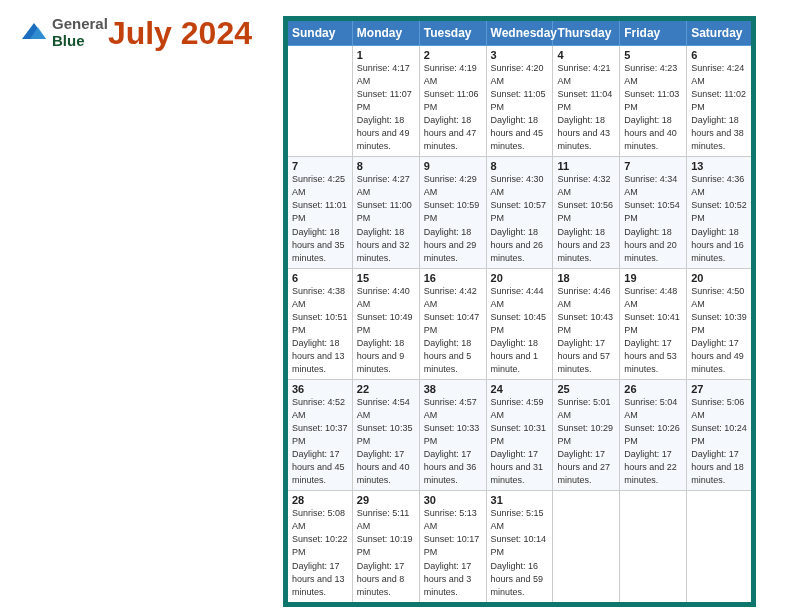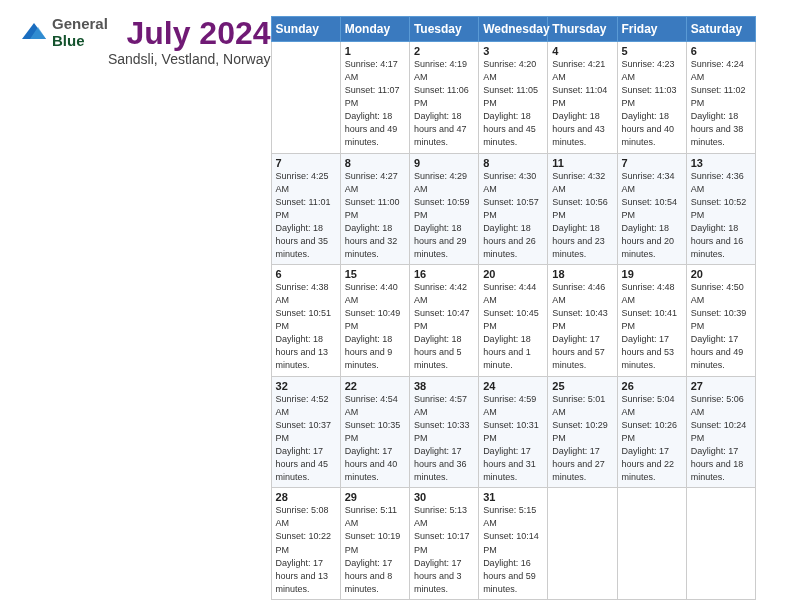--- a/index.html
+++ b/index.html
@@ -38,33 +38,34 @@
     .logo-icon {
       width: 28px;
       height: 28px;
     }
     .title-block {
       text-align: right;
     }
     .month-title {
       font-size: 32px;
       font-weight: bold;
-      color: #701a75;
+      color: #c2410c;
       line-height: 1.1;
     }
     .subtitle {
       font-size: 14px;
       color: #444;
     }
     .calendar {
       flex: 1;
-      border: 1px solid #0f766e;
+      border: 5px solid #0f766e;
       border-collapse: collapse;
       width: 100%;
       table-layout: fixed;
+      margin-left: 31px;
     }
     .calendar th {
       background-color: #3a7abf;
       color: #fff;
       font-size: 12px;
       font-weight: bold;
       padding: 5px 4px;
       text-align: left;
       border: 1px solid #5a9ad5;
     }
@@ -108,21 +109,20 @@
         <polygon points="14,4 26,20 2,20" fill="#1a6dbf"></polygon>
         <polygon points="18,8 26,20 10,20" fill="#3a9ad9" opacity="0.7"></polygon>
       </svg>
       <div class="logo-text">
         <span class="logo-general">General</span><br>
         <span class="logo-blue">Blue</span>
       </div>
     </div>
     <div class="title-block">
       <div class="month-title">July 2024</div>
-      <div class="subtitle">Sandsli, Vestland, Norway</div>
     </div>
   </div>
 
   <table class="calendar">
     <thead>
       <tr>
         <th>Sunday</th>
         <th>Monday</th>
         <th>Tuesday</th>
         <th>Wednesday</th>
@@ -214,21 +214,21 @@
             <div class="day-number">19</div>
             <div class="day-info">Sunrise: 4:48 AM<br>Sunset: 10:41 PM<br>Daylight: 17 hours and 53 minutes.</div>
           </td>
           <td>
             <div class="day-number">20</div>
             <div class="day-info">Sunrise: 4:50 AM<br>Sunset: 10:39 PM<br>Daylight: 17 hours and 49 minutes.</div>
           </td>
         </tr>
         <tr>
           <td>
-            <div class="day-number">32</div>
+            <div class="day-number">36</div>
             <div class="day-info">Sunrise: 4:52 AM<br>Sunset: 10:37 PM<br>Daylight: 17 hours and 45 minutes.</div>
           </td>
           <td>
             <div class="day-number">22</div>
             <div class="day-info">Sunrise: 4:54 AM<br>Sunset: 10:35 PM<br>Daylight: 17 hours and 40 minutes.</div>
           </td>
           <td>
             <div class="day-number">38</div>
             <div class="day-info">Sunrise: 4:57 AM<br>Sunset: 10:33 PM<br>Daylight: 17 hours and 36 minutes.</div>
           </td>

